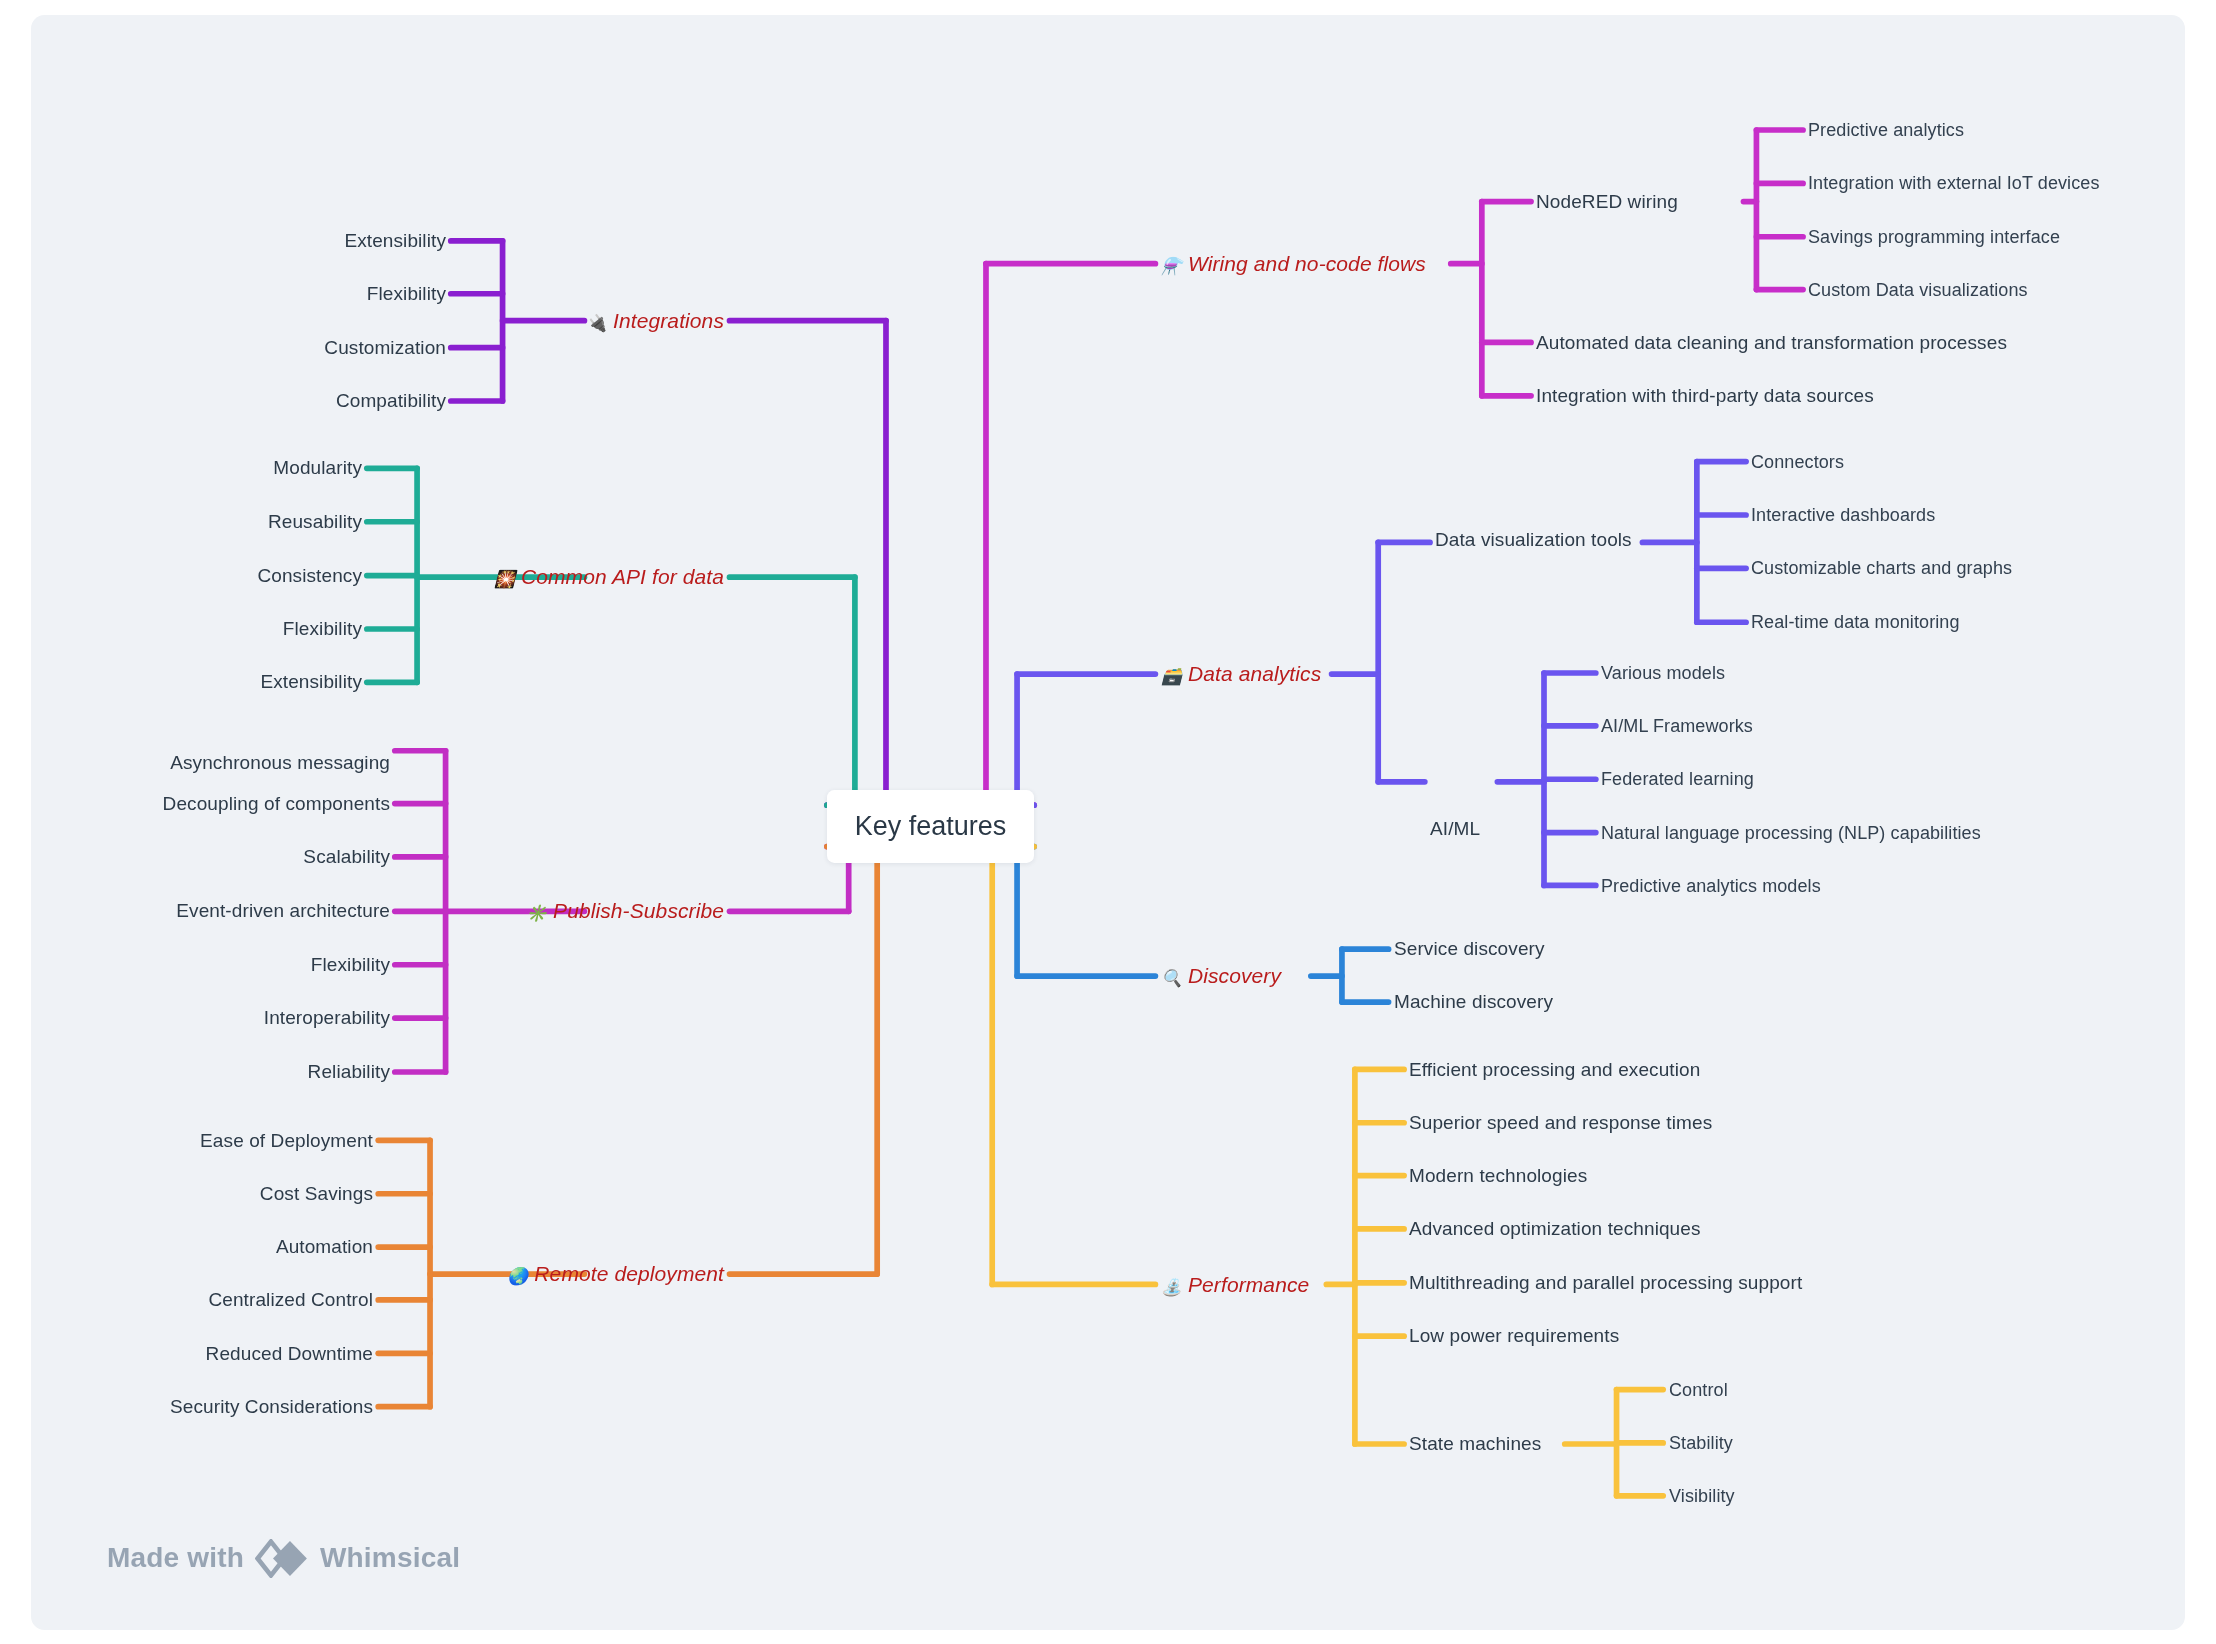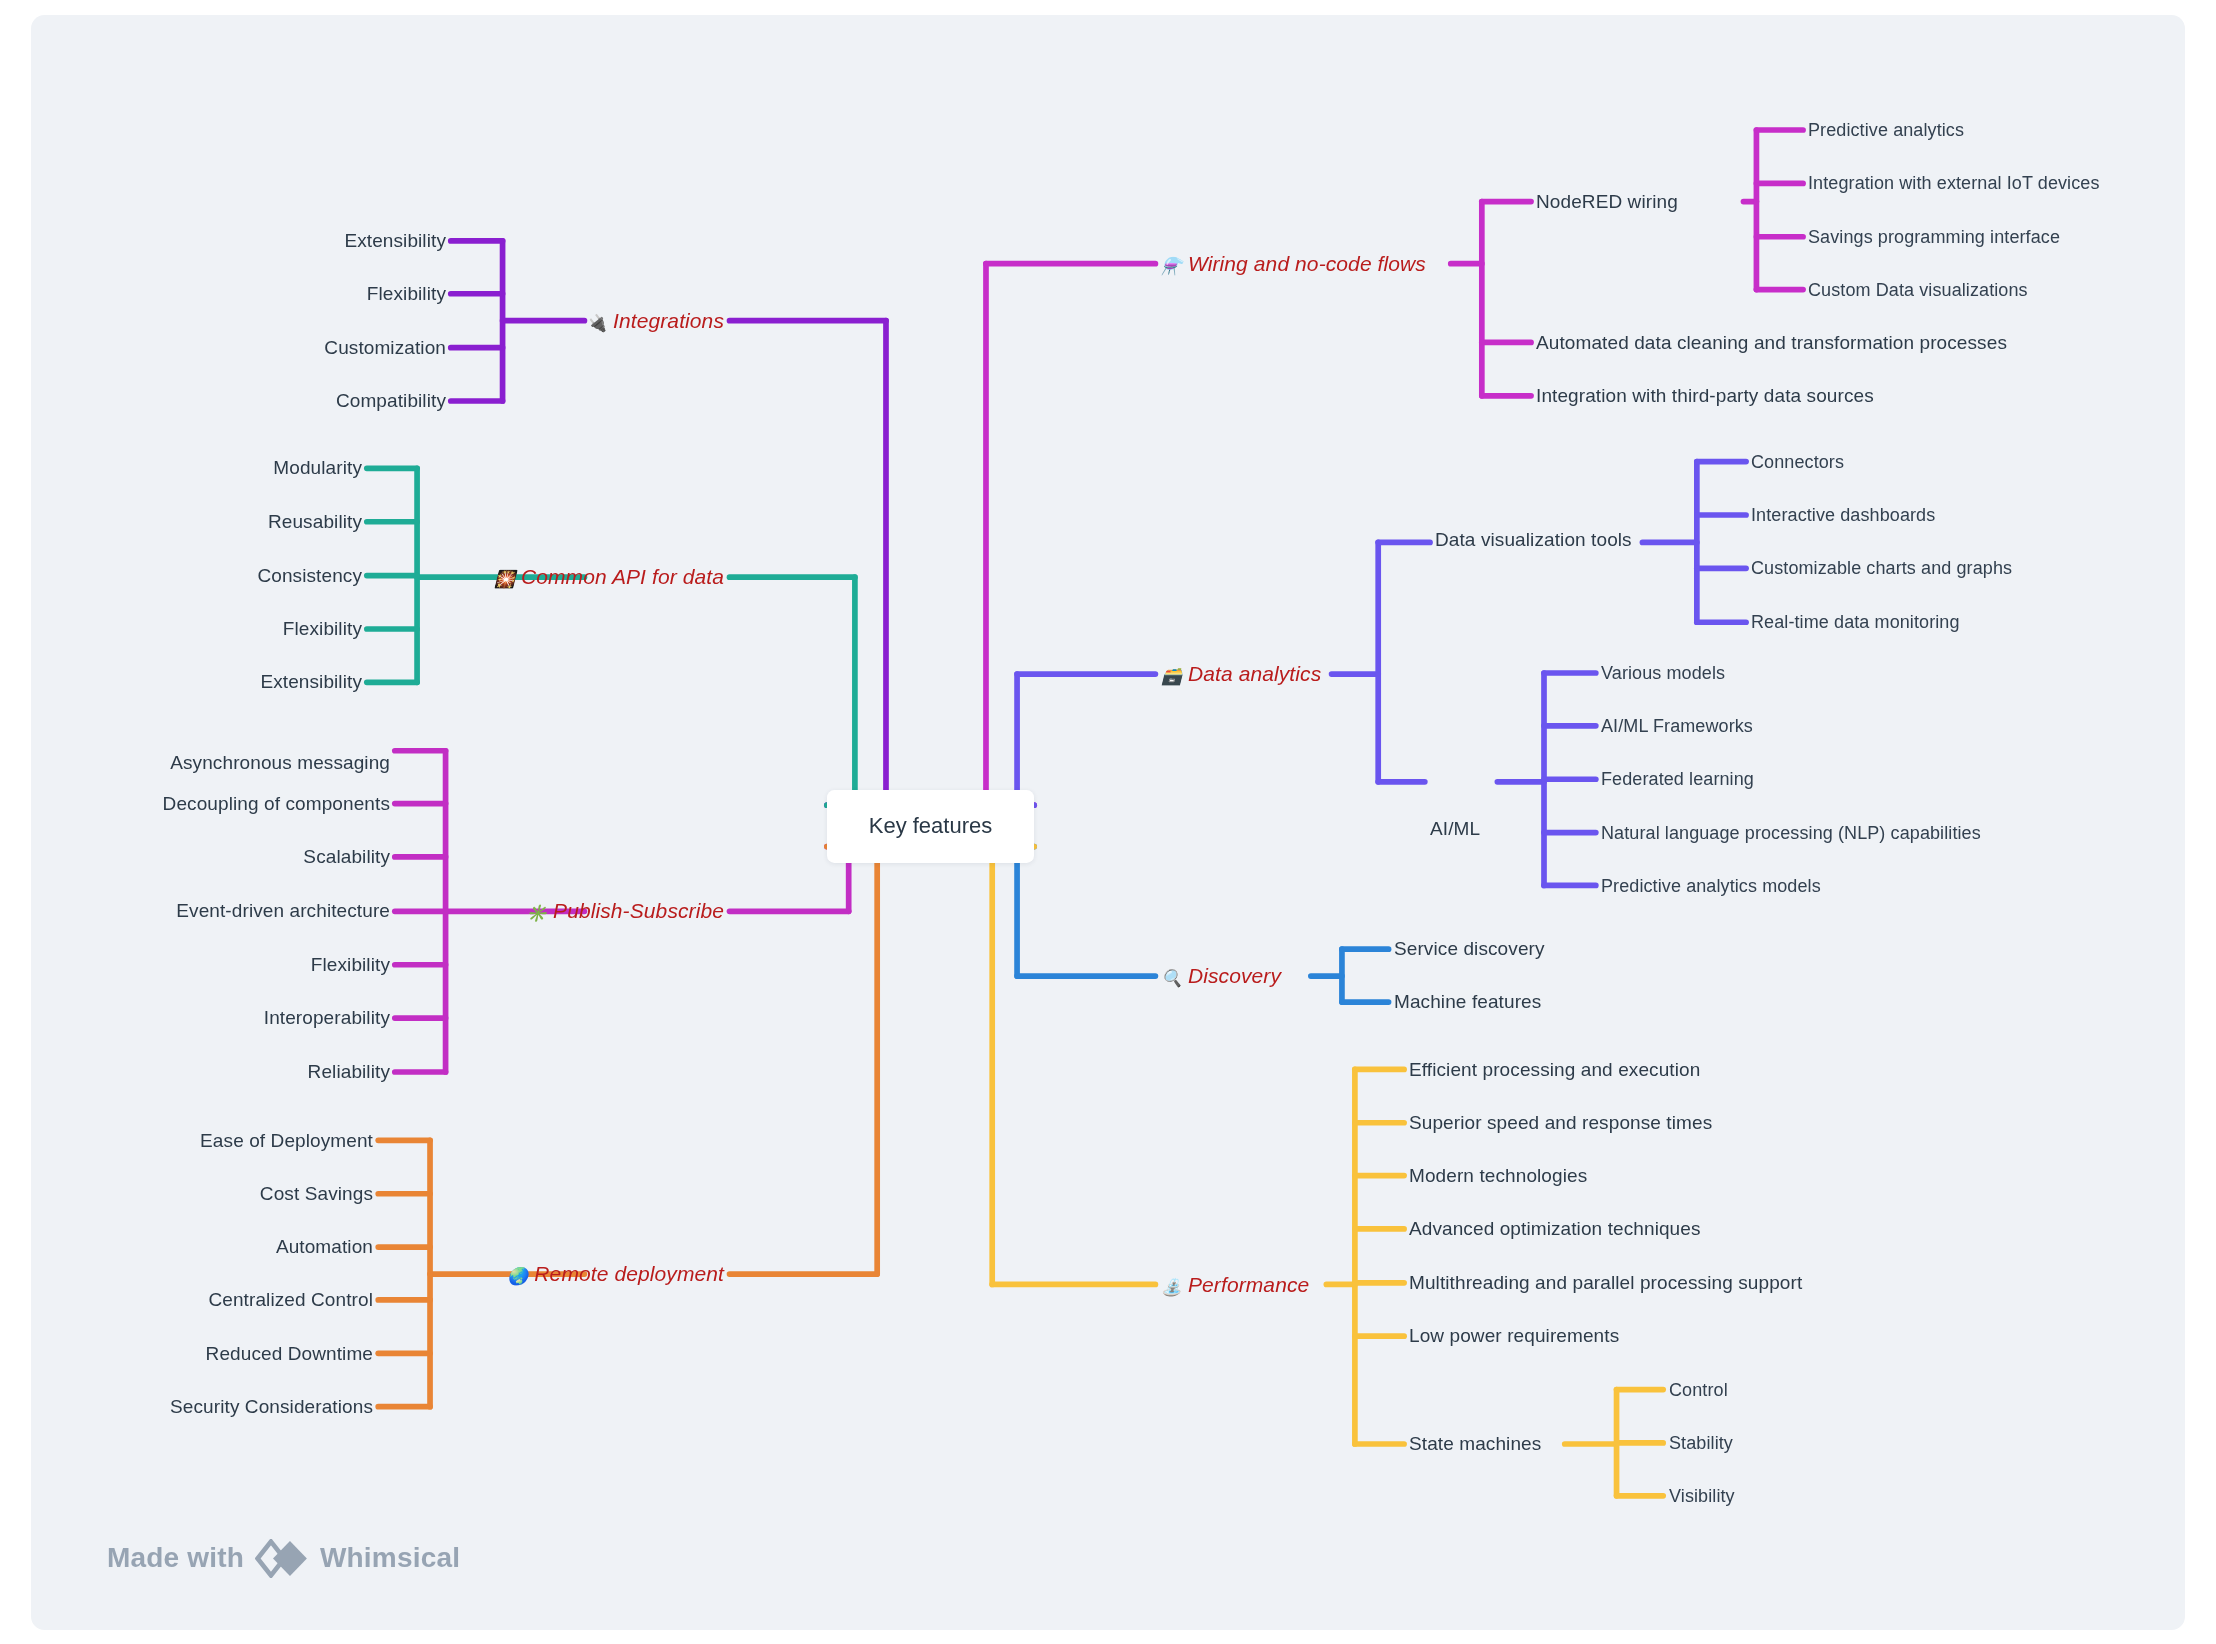--- a/index.html
+++ b/index.html
@@ -42,21 +42,21 @@
   .lvl2 { font-size: 19px; color: #2d3b49; }
   .lvl3 { font-size: 18px; color: #334150; }
   #root {
     position: absolute;
     left: 796px; top: 775px;
     width: 207px; height: 73px;
     background: #ffffff;
     border-radius: 7.3px;
     box-shadow: 0 1px 5.2px rgba(30,45,70,0.09);
     display: flex; align-items: center; justify-content: center;
-    font-size: 22px; color: #2a3846;
+    font-size: 27px; color: #2a3846;
     z-index: 5;
   }
   #footer {
     position: absolute;
     left: 76px; bottom: 52px;
     display: flex; align-items: center;
     color: #97a4b3;
     font-size: 28px;
     font-weight: bold;
     letter-spacing: 0.2px;
@@ -217,21 +217,21 @@
       <div class="node r lvl3" style="left: 1720px; top: 553px;"><span>Customizable charts and graphs</span></div>
       <div class="node r lvl3" style="left: 1720px; top: 607px;"><span>Real-time data monitoring</span></div>
       <div class="node r lvl2" style="left: 1399px; top: 767px; margin-top: 47px;"><span>AI/ML</span></div>
       <div class="node r lvl3" style="left: 1570px; top: 658px;"><span>Various models</span></div>
       <div class="node r lvl3" style="left: 1570px; top: 711px;"><span>AI/ML Frameworks</span></div>
       <div class="node r lvl3" style="left: 1570px; top: 764px;"><span>Federated learning</span></div>
       <div class="node r lvl3" style="left: 1570px; top: 818px;"><span>Natural language processing (NLP) capabilities</span></div>
       <div class="node r lvl3" style="left: 1570px; top: 871px;"><span>Predictive analytics models</span></div>
       <div class="node r lvl1" style="left: 1130px; top: 961px; text-align: right;"><span class="ico">🔍</span><span>Discovery</span></div>
       <div class="node r lvl2" style="left: 1363px; top: 934px;"><span>Service discovery</span></div>
-      <div class="node r lvl2" style="left: 1363px; top: 987px;"><span>Machine features</span></div>
+      <div class="node r lvl2" style="left: 1363px; top: 987px;"><span>Machine discovery</span></div>
       <div class="node r lvl1" style="left: 1130px; top: 1270px;"><span class="ico">⛲</span><span>Performance</span></div>
       <div class="node r lvl2" style="left: 1378px; top: 1055px;"><span>Efficient processing and execution</span></div>
       <div class="node r lvl2" style="left: 1378px; top: 1108px;"><span>Superior speed and response times</span></div>
       <div class="node r lvl2" style="left: 1378px; top: 1161px;"><span>Modern technologies</span></div>
       <div class="node r lvl2" style="left: 1378px; top: 1214px;"><span>Advanced optimization techniques</span></div>
       <div class="node r lvl2" style="left: 1378px; top: 1268px;"><span>Multithreading and parallel processing support</span></div>
       <div class="node r lvl2" style="left: 1378px; top: 1321px;"><span>Low power requirements</span></div>
       <div class="node r lvl2" style="left: 1378px; top: 1429px;"><span>State machines</span></div>
       <div class="node r lvl3" style="left: 1638px; top: 1375px;"><span>Control</span></div>
       <div class="node r lvl3" style="left: 1638px; top: 1428px;"><span>Stability</span></div>

